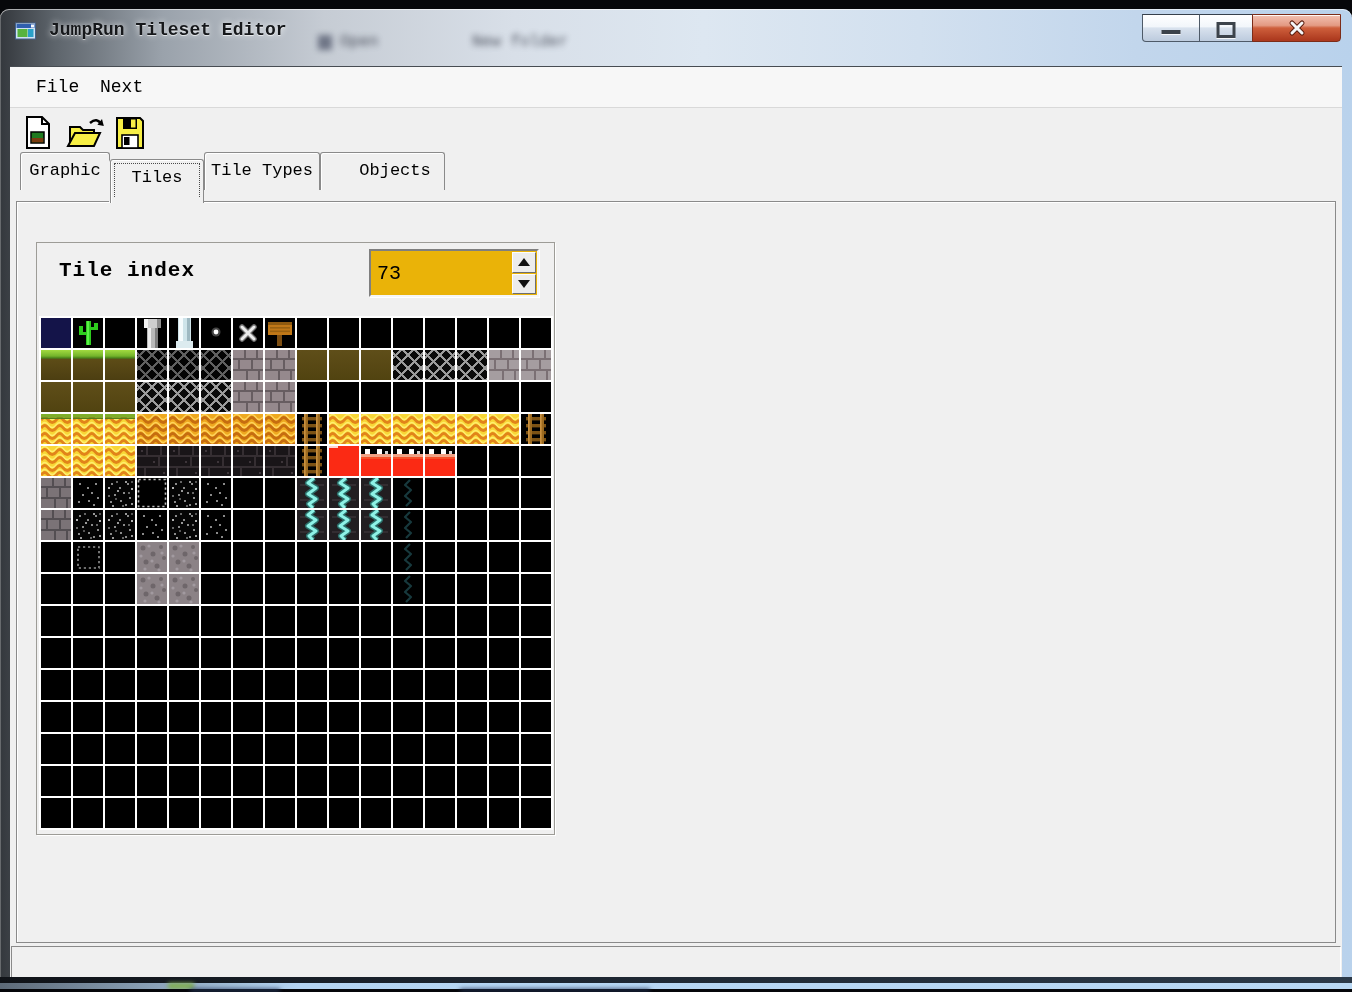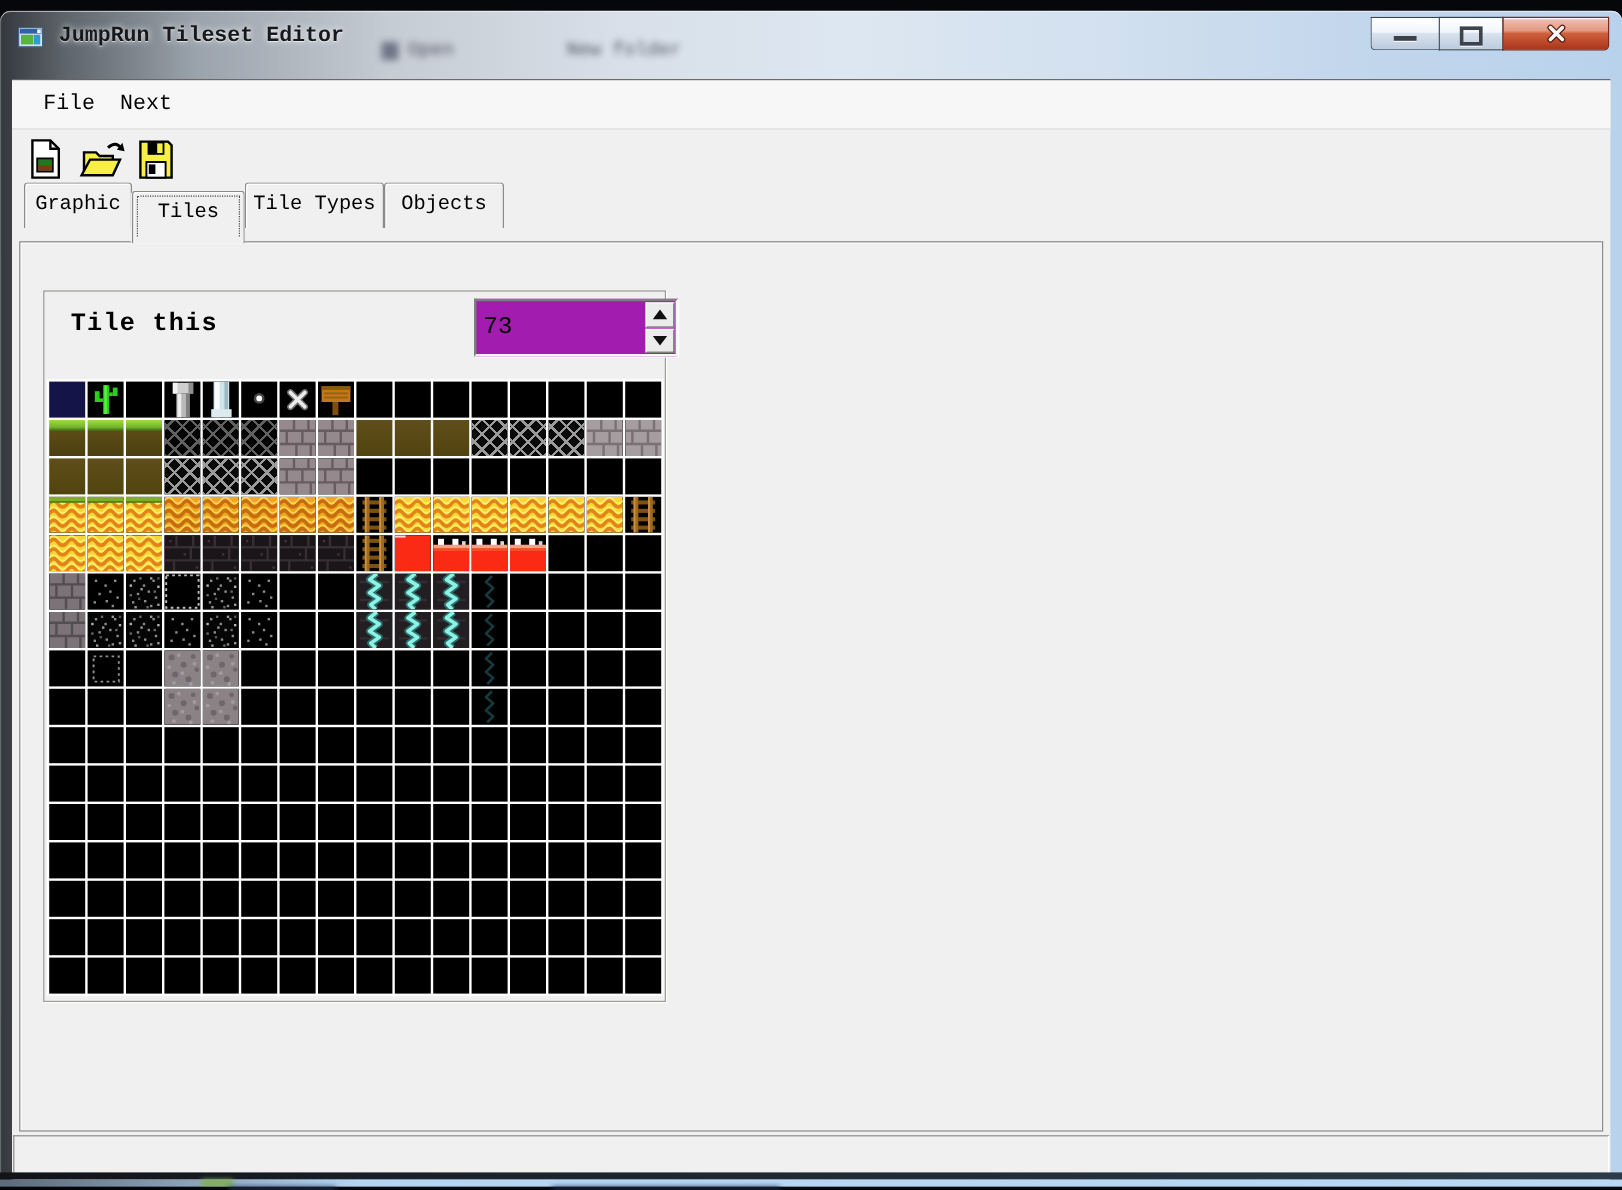--- a/index.html
+++ b/index.html
@@ -38,21 +38,21 @@
        border-radius:3px 3px 0 0;box-shadow:inset 1px 1px 0 #ffffff;font-size:17px;text-align:center;line-height:36px;}
   .tab.sel{top:92px;height:43px;z-index:3;box-shadow:inset 1px 1px 0 #ffffff, -2px 0 0 -1px #f0f0f0;}
   .tab.sel .foc{position:absolute;inset:3px 3px 6px 3px;border:1px dotted #4a4a4a;border-bottom:none;}
   .pane{position:absolute;left:6px;top:134px;width:1318px;height:740px;background:#f0f0f0;
         border:1px solid #8a8a8a;box-shadow:inset 1px 1px 0 #ffffff;z-index:1;}
   
   .tile-panel{position:absolute;left:26px;top:175px;width:517px;height:591px;background:#f0f0f0;
               border:1px solid #9d9c97;box-shadow:1px 1px 0 #ffffff;z-index:2;}
   .tile-index-label{position:absolute;left:22px;top:16px;font-size:21px;font-weight:bold;letter-spacing:1px;}
   
-  .spin{position:absolute;background:#a21caf;border:2px solid;border-color:#7f7f7f #f6f6f6 #f6f6f6 #7f7f7f;box-shadow:1px 1px 0 #ffffff;margin-left:26px;}
+  .spin{position:absolute;background:#eab308;border:2px solid;border-color:#7f7f7f #f6f6f6 #f6f6f6 #7f7f7f;box-shadow:1px 1px 0 #ffffff;}
   .spin .val{position:absolute;left:6px;top:50%;transform:translateY(-50%);font-size:20px;}
   .spin .btns{position:absolute;right:1px;top:1px;bottom:1px;width:24px;display:flex;flex-direction:column;}
   .sbtn{flex:1;position:relative;background:#ececec;border:1px solid;border-color:#fdfdfd #6e6e6e #6e6e6e #fdfdfd;margin:0 0 1px 0;}
   .sbtn:last-child{margin:0;}
   .tri-up{position:absolute;left:50%;top:50%;transform:translate(-50%,-50%);width:0;height:0;
           border-left:6px solid transparent;border-right:6px solid transparent;border-bottom:8px solid #111;}
   .tri-dn{position:absolute;left:50%;top:50%;transform:translate(-50%,-50%);width:0;height:0;
           border-left:6px solid transparent;border-right:6px solid transparent;border-top:8px solid #111;}
   
   .grid{position:absolute;left:2px;top:73px;width:514px;height:514px;background:#fff;
@@ -153,25 +153,25 @@
           <rect x="10" y="22" width="5.5" height="8" fill="#000"></rect>
         </svg>
       </div>
 
       <div class="tab" style="left:10px;width:88px;">Graphic</div>
       <div class="tab sel" style="left:100px;width:92px;">
         <span>Tiles</span>
         <div class="foc"></div>
       </div>
       <div class="tab" style="left:194px;width:114px;">Tile Types</div>
-      <div class="tab" style="left:310px;width:98px;">Objects</div>
+      <div class="tab" style="left:310px;width:98px;padding-left:25px;">Objects</div>
       <div class="pane"></div>
 
       <div class="tile-panel">
-        <div class="tile-index-label">Tile this</div>
+        <div class="tile-index-label">Tile index</div>
         <div class="spin" style="left:332px;top:6px;width:166px;height:44px;">
           <span class="val">73</span>
           <span class="btns">
             <span class="sbtn">
                 <span class="tri-up"></span>
               </span>
             <span class="sbtn">
                 <span class="tri-dn"></span>
               </span>
           </span>

